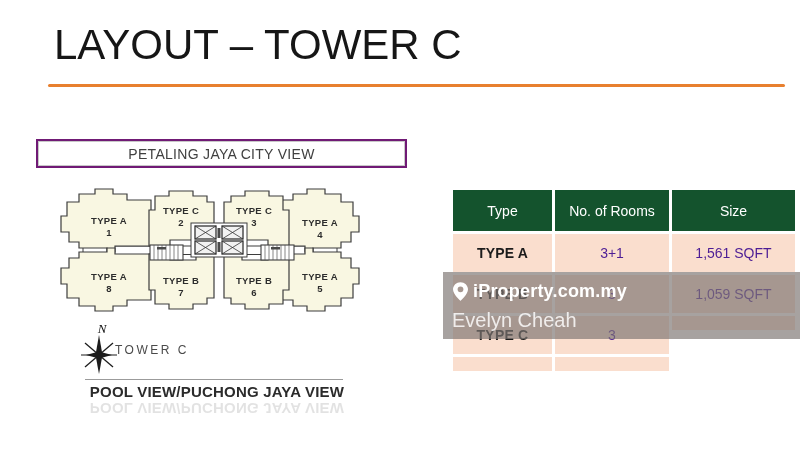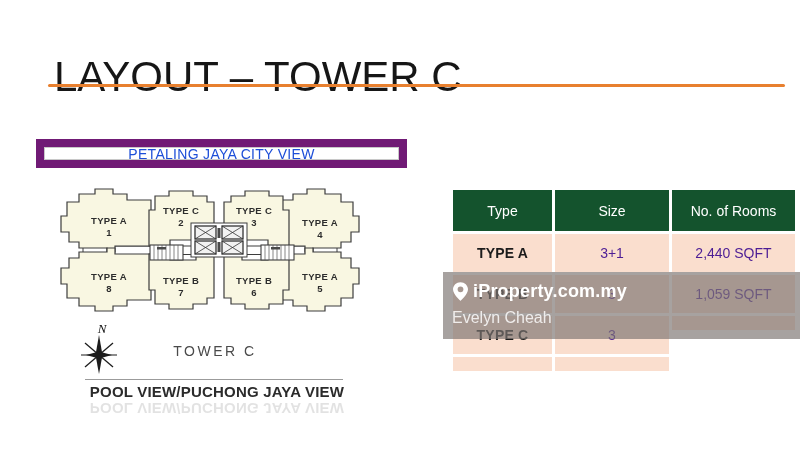--- a/index.html
+++ b/index.html
@@ -7,34 +7,33 @@
     width:800px; height:450px; position:relative; overflow:hidden;
     background:#ffffff;
     font-family:"Liberation Sans", sans-serif;
   }
 
   
   .slide-title {
     position:absolute; left:54px; top:24px;
     font-size:42px; line-height:1; color:#161616; letter-spacing:0px;
     white-space:nowrap;
-    margin-top:32px;
   }
   .title-rule {
     position:absolute; left:48px; top:84px; width:737px; height:3px;
     background:#E8802F; border-radius:2px;
   }
 
   
   .view-box {
     position:absolute; left:36px; top:139px; width:371px; height:29px;
-    box-sizing:border-box; border:8px solid #701a75;
+    box-sizing:border-box; border:2px solid #701a75;
     box-shadow:inset 0 0 0 1px #c8c8c8;
     display:flex; align-items:center; justify-content:center;
-    font-size:14px; color:#1d4ed8; letter-spacing:0.3px; white-space:nowrap;
+    font-size:14px; color:#404040; letter-spacing:0.3px; white-space:nowrap;
   }
 
   
   .floorplan-svg { position:absolute; left:57px; top:186px; width:306px; height:130px; }
   .unit { fill:#F9F7E2; stroke:#3d3d3d; stroke-width:1.2; stroke-linejoin:miter; }
   .hall { fill:#ffffff; stroke:#3d3d3d; stroke-width:1; }
   .lift { fill:#f2f2f2; stroke:#333333; stroke-width:1.3; }
   .liftx { stroke:#333333; stroke-width:0.8; }
   .stair { fill:#ffffff; stroke:#3d3d3d; stroke-width:1.1; }
   .tread { stroke:#555555; stroke-width:0.7; }
@@ -48,22 +47,22 @@
   .compass-svg { position:absolute; left:76px; top:322px; width:46px; height:56px; }
   .compass-n {
     font-family:"Liberation Serif", serif; font-style:italic; font-size:13px;
     fill:#111111; text-anchor:middle;
   }
   .compass-line { stroke:#1c1c1c; }
   .compass-needle { fill:#1c1c1c; }
 
   
   .tower-label {
-    position:absolute; left:115px; top:343px; width:200px; text-align:center;
-    font-size:14px; letter-spacing:2.5px; color:#4a4a4a; white-space:nowrap;
+    position:absolute; left:115px; top:343px; width:200px; 
+    font-size:12px; letter-spacing:2.5px; color:#4a4a4a; white-space:nowrap;
   }
   .plan-divider { position:absolute; left:85px; top:379px; width:258px; height:1px; background:#9b9b9b; }
   .pool-label {
     position:absolute; left:47px; top:383px; width:340px; text-align:center;
     font-size:15px; font-weight:bold; color:#2b2b2b; letter-spacing:0.2px; white-space:nowrap;
   }
   .pool-reflection {
     position:absolute; left:47px; top:400px; width:340px; text-align:center;
     font-size:15px; font-weight:bold; color:#2b2b2b; letter-spacing:0.2px;
     opacity:0.13; transform:scaleY(-1); filter:blur(0.7px); white-space:nowrap;
@@ -89,21 +88,21 @@
   
   .watermark {
     position:absolute; left:443px; top:272px; width:357px; height:67px;
     background:rgba(125,118,115,0.68); z-index:5;
   }
   .wm-brand-row { position:absolute; left:10px; top:9px; display:flex; align-items:center; gap:5px; }
   .wm-pin { width:15px; height:19px; display:block; }
   .wm-brand { color:#ffffff; font-size:18px; font-weight:bold; letter-spacing:0.2px; white-space:nowrap; }
   .wm-agent {
     position:absolute; left:9px; top:37px;
-    color:rgba(255,255,255,0.82); font-size:16px; white-space:nowrap;
+    color:rgba(255,255,255,0.82); font-size:20px; white-space:nowrap;
   }
 </style>
 </head>
 <body>
 
 <div class="slide-title">LAYOUT – TOWER C</div>
 <div class="title-rule"></div>
 
 <div class="view-box">PETALING JAYA CITY VIEW</div>
 
@@ -189,26 +188,26 @@
   <path class="compass-needle" d="M10,33 L23,29.5 L36,33 L23,36.5 Z"></path>
 </svg>
 
 <div class="tower-label">TOWER C</div>
 <div class="plan-divider"></div>
 <div class="pool-label">POOL VIEW/PUCHONG JAYA VIEW</div>
 <div class="pool-reflection">POOL VIEW/PUCHONG JAYA VIEW</div>
 
 <div class="spec-table">
   <div class="th">Type</div>
+  <div class="th">No. of Rooms</div>
   <div class="th">Size</div>
-  <div class="th">No. of Rooms</div>
 
   <div class="td td-type">TYPE A</div>
   <div class="td">3+1</div>
-  <div class="td">2,440 SQFT</div>
+  <div class="td">1,561 SQFT</div>
 
   <div class="td td-type">TYPE B</div>
   <div class="td">3</div>
   <div class="td">1,059 SQFT</div>
 
   <div class="td td-type">TYPE C</div>
   <div class="td">3</div>
 
   <div class="td td-empty"></div>
   <div class="td td-empty"></div>

